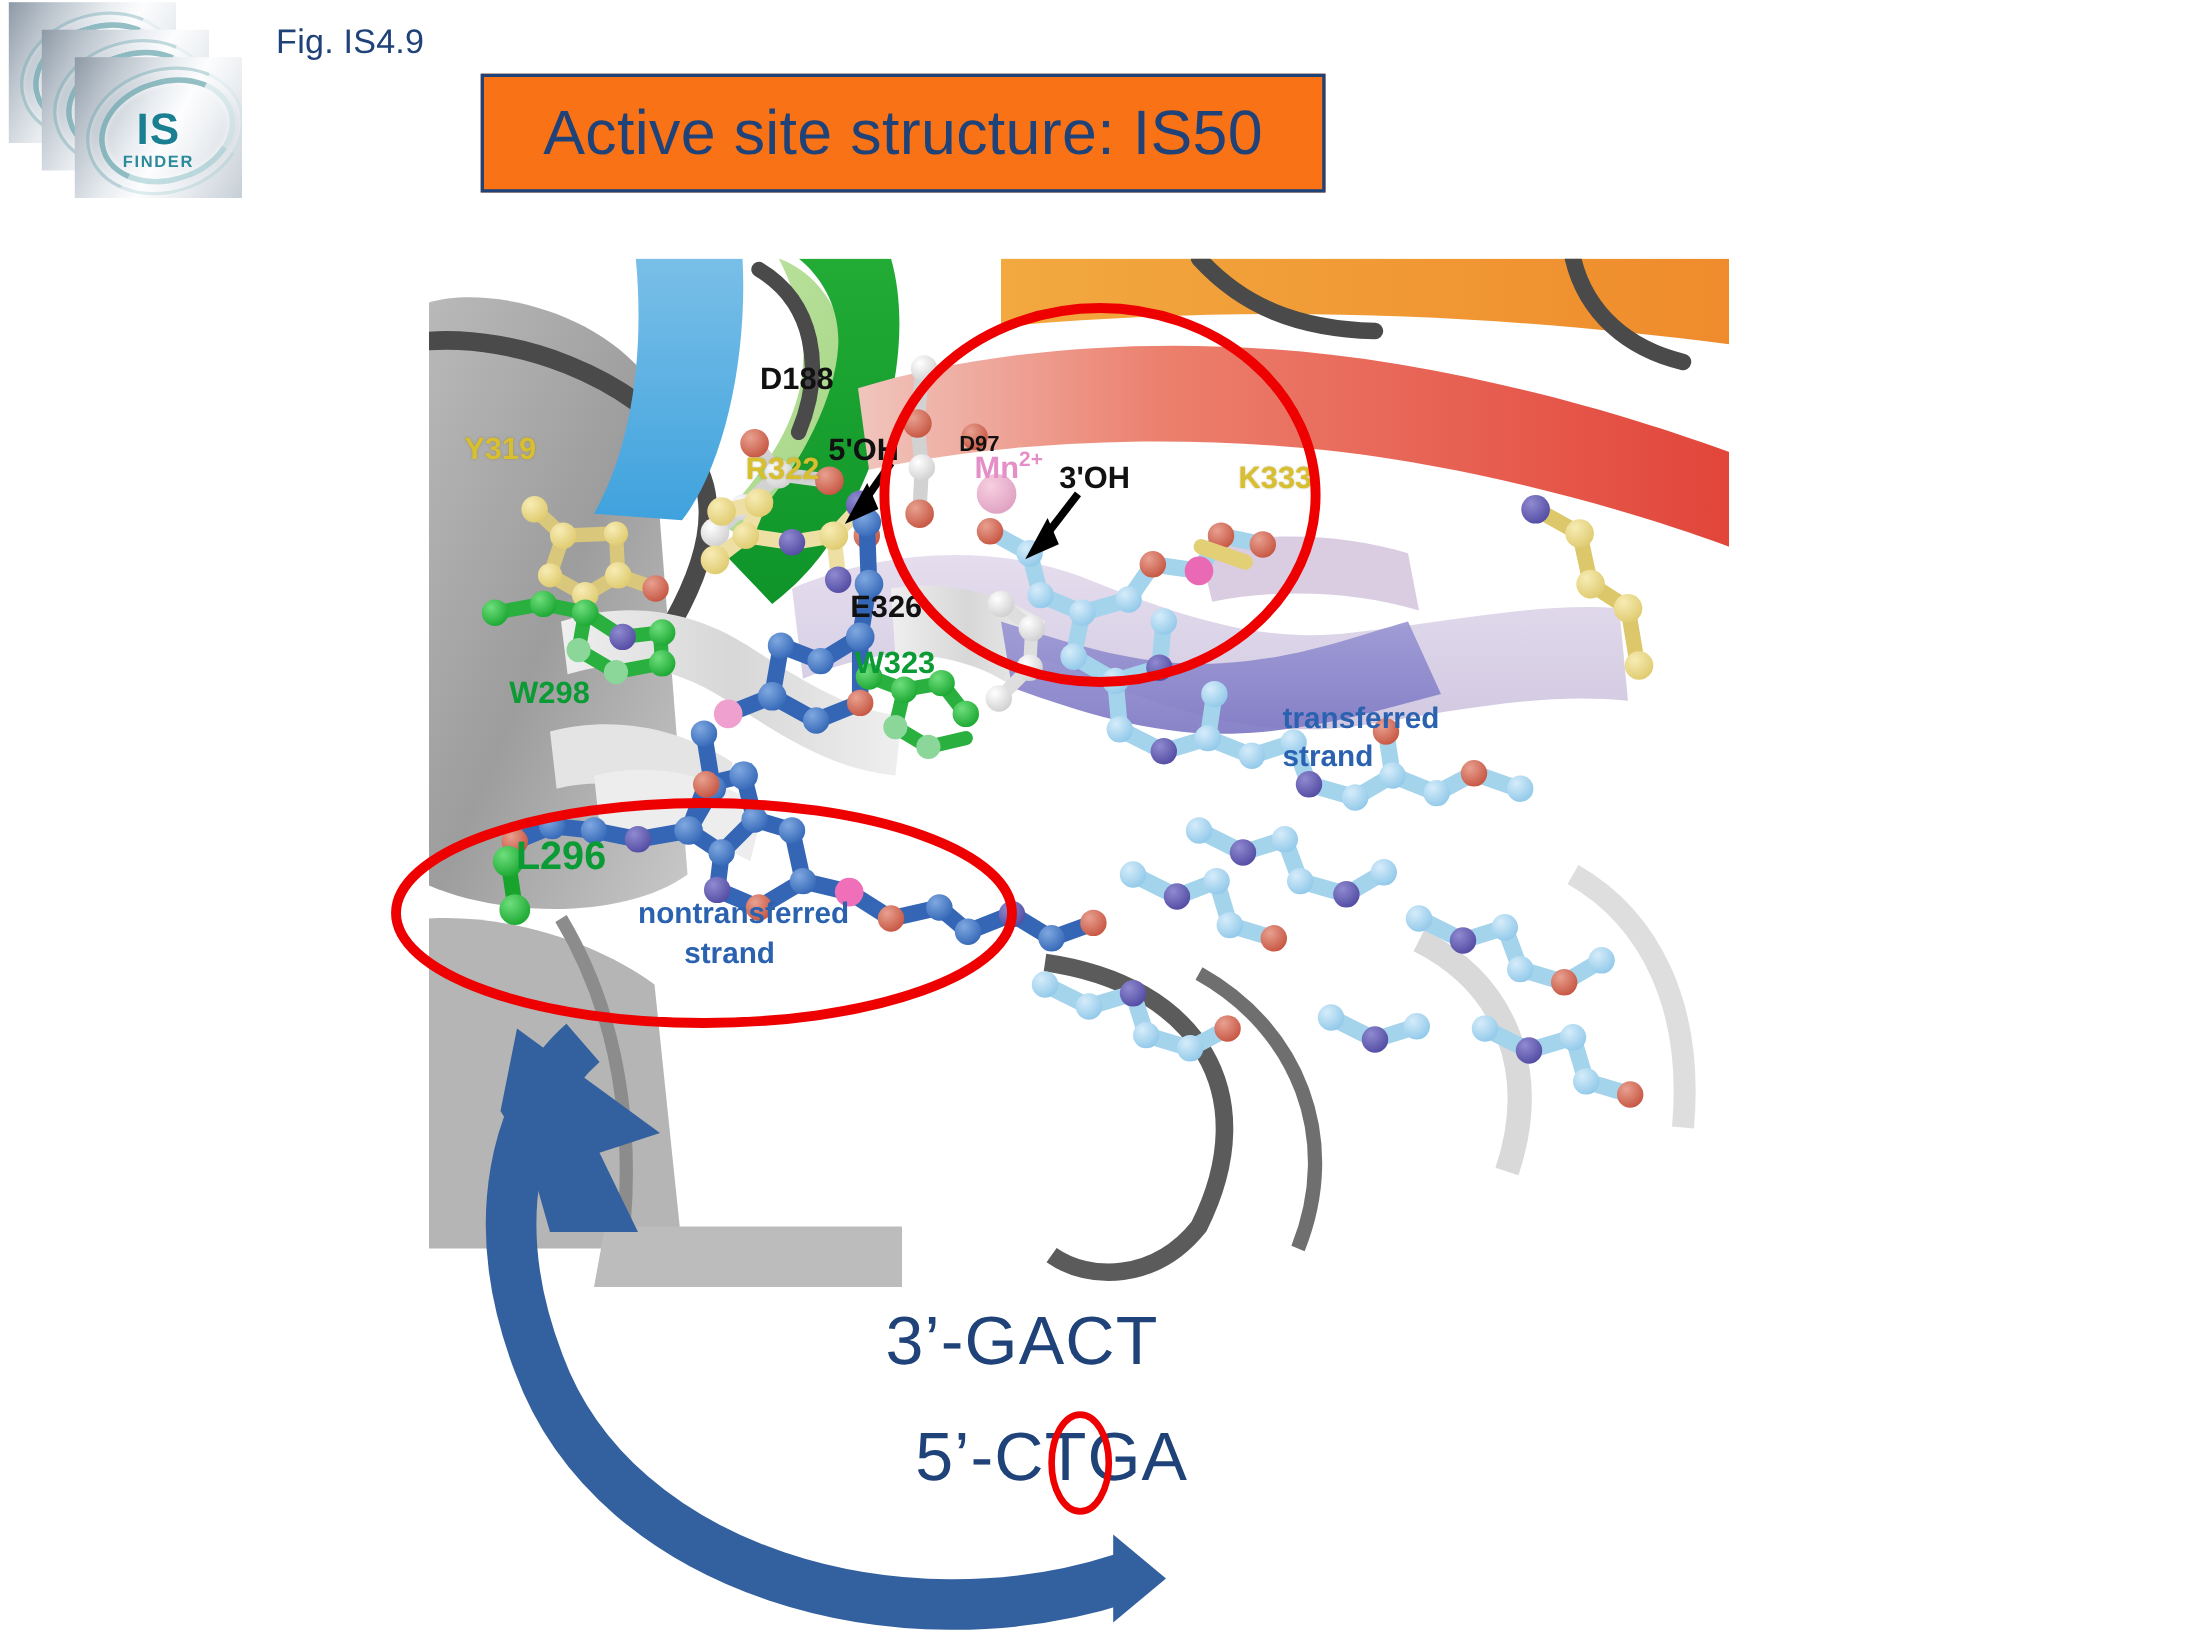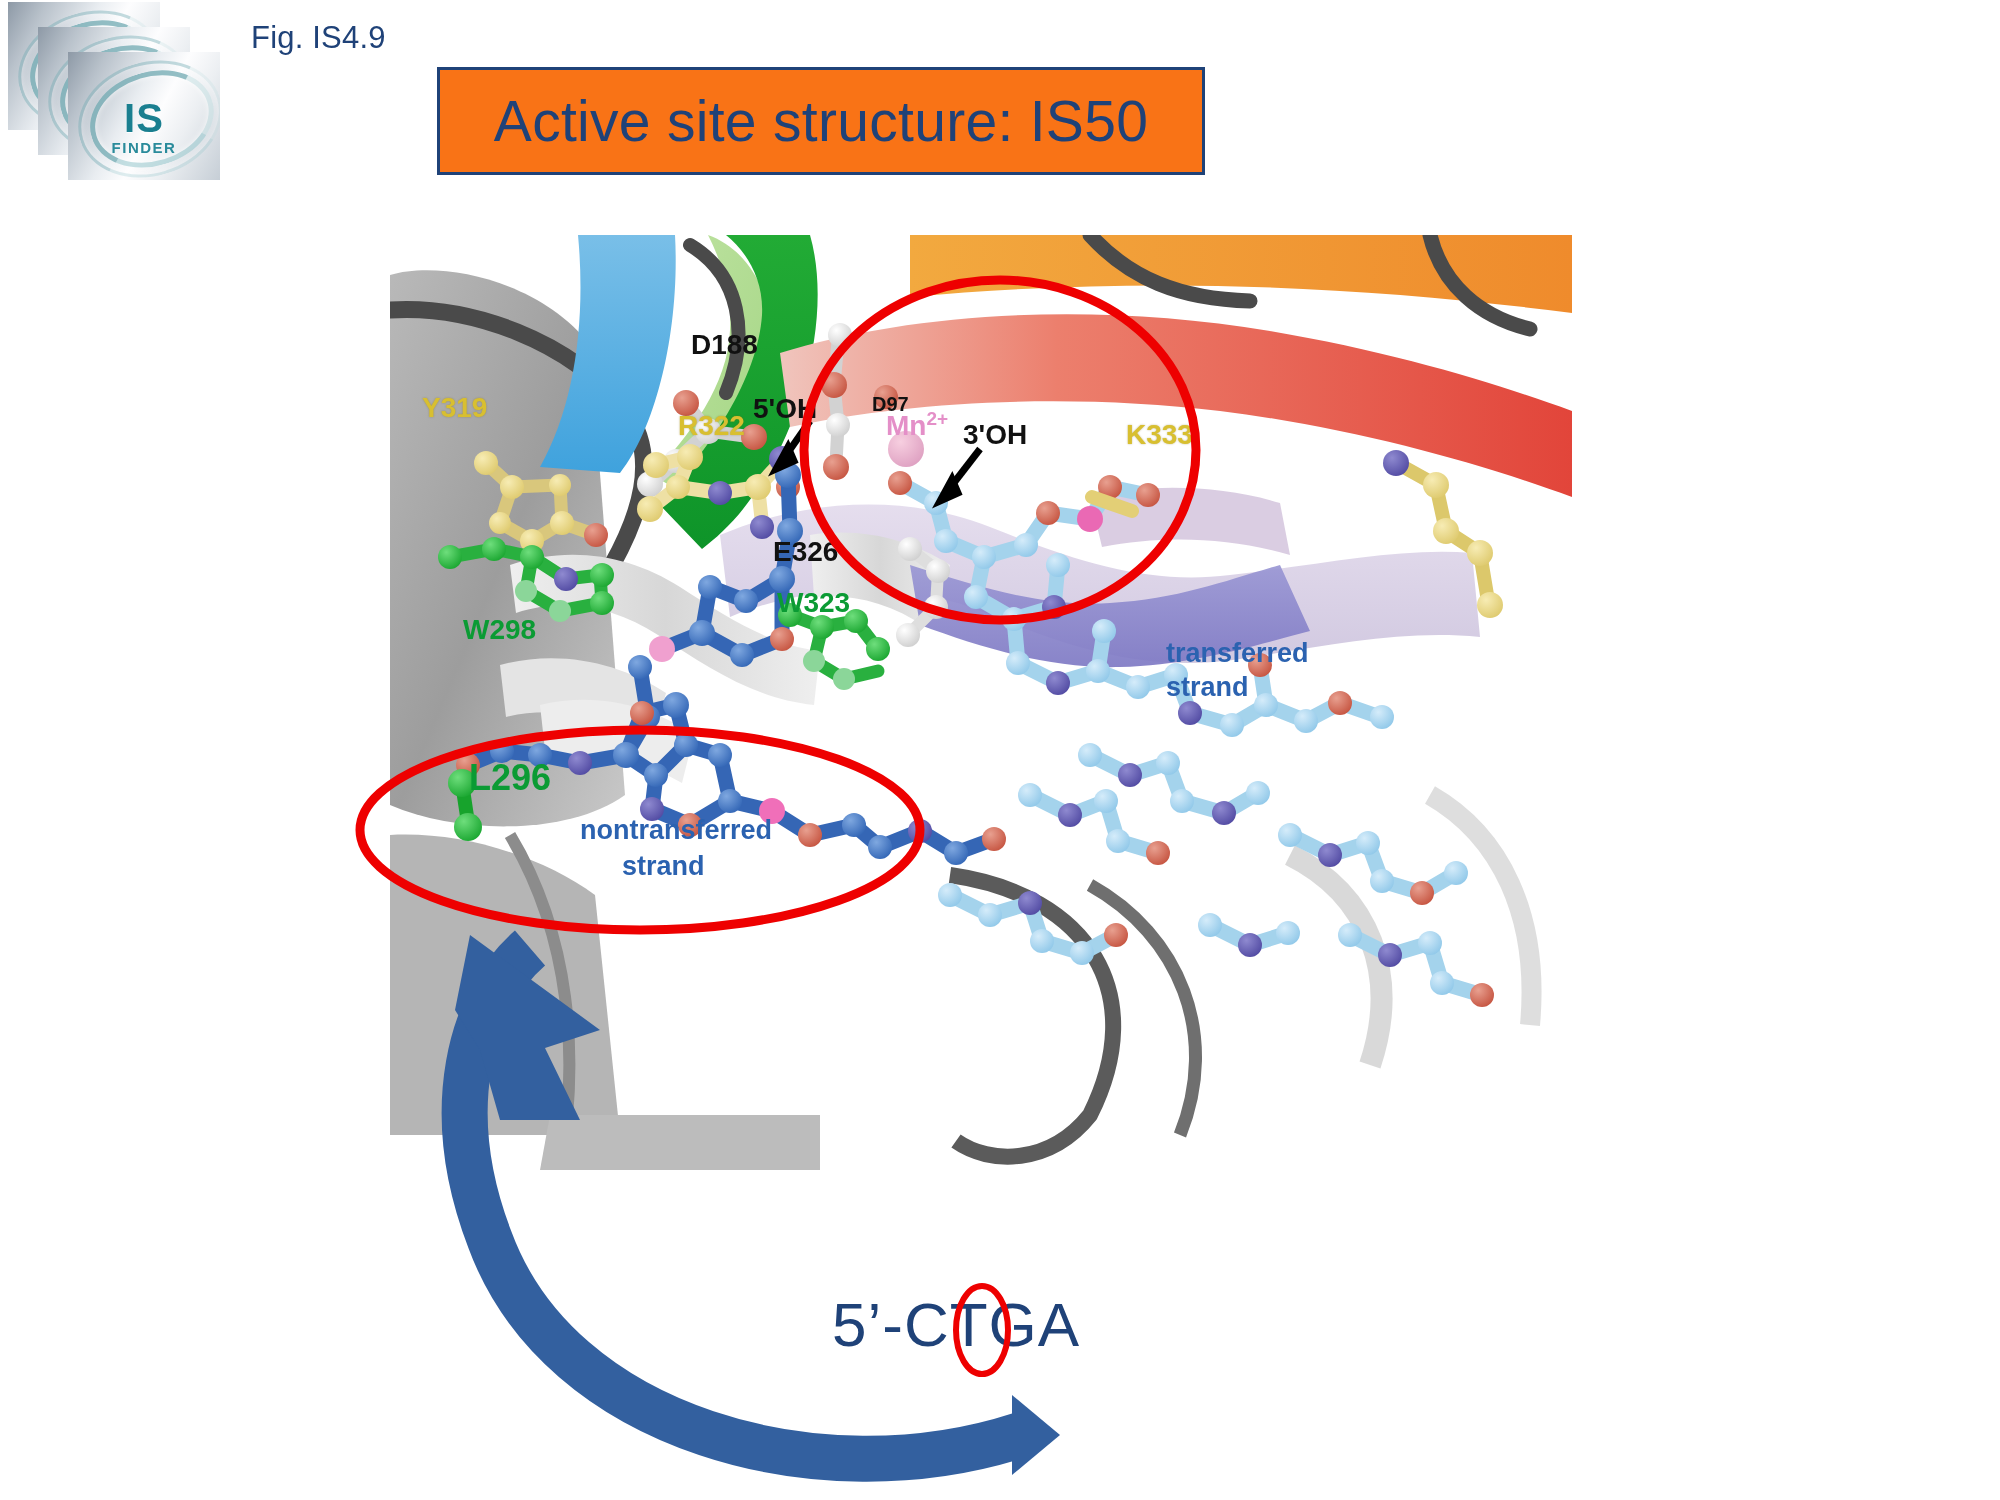--- a/index.html
+++ b/index.html
@@ -566,20 +566,21 @@
     <div class="flabel lab-black" style="left:383px;top:303px;font-size:28px;">E326</div>
     <div class="flabel lab-green" style="left:387px;top:354px;font-size:28px;">W323</div>
     <div class="flabel lab-green" style="left:73px;top:381px;font-size:28px;">W298</div>
     <div class="flabel lab-green" style="left:79px;top:525px;font-size:36px;">L296</div>
     <div class="flabel lab-blue" style="left:776px;top:405px;font-size:27px;">transferred</div>
     <div class="flabel lab-blue" style="left:776px;top:439px;font-size:27px;">strand</div>
     <div class="flabel lab-blue" style="left:190px;top:582px;font-size:27px;">nontransferred</div>
     <div class="flabel lab-blue" style="left:232px;top:618px;font-size:27px;">strand</div>
   </div>
 
+  <div class="seq seq1">3’-GACT</div>
   <div class="seq seq2">5’-CTGA</div>
 
 
   <svg class="overlay" viewBox="0 0 2000 1500">
 
     <ellipse cx="1000" cy="450" rx="196" ry="170" fill="none" stroke="#ee0000" stroke-width="9"></ellipse>
 
     <ellipse cx="640" cy="830" rx="280" ry="100" fill="none" stroke="#ee0000" stroke-width="9"></ellipse>
 
     <ellipse cx="982" cy="1330" rx="26" ry="44" fill="none" stroke="#ee0000" stroke-width="6"></ellipse>

